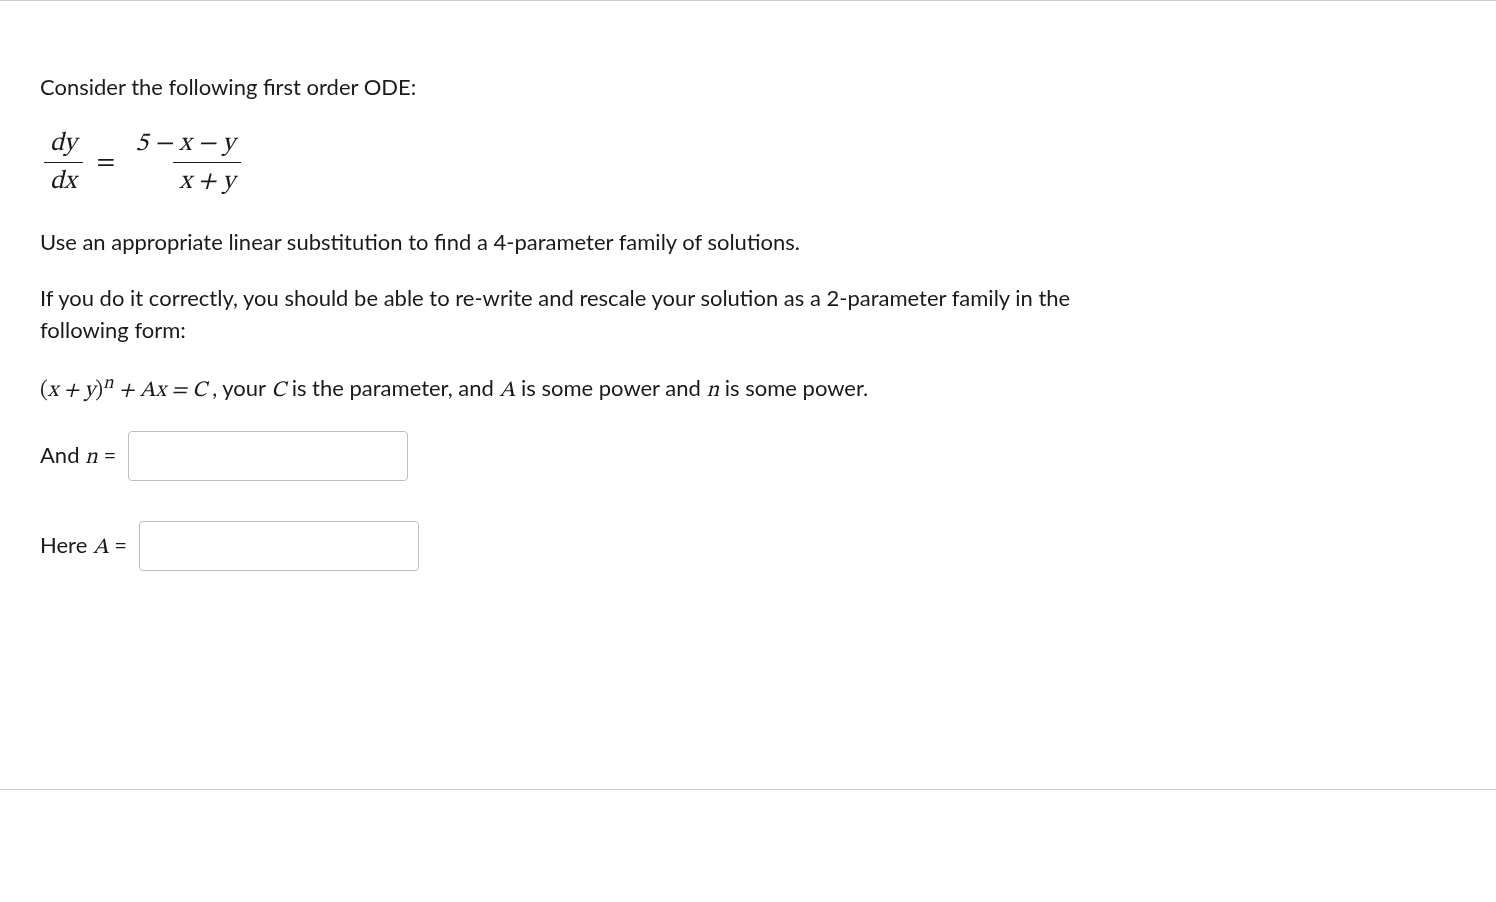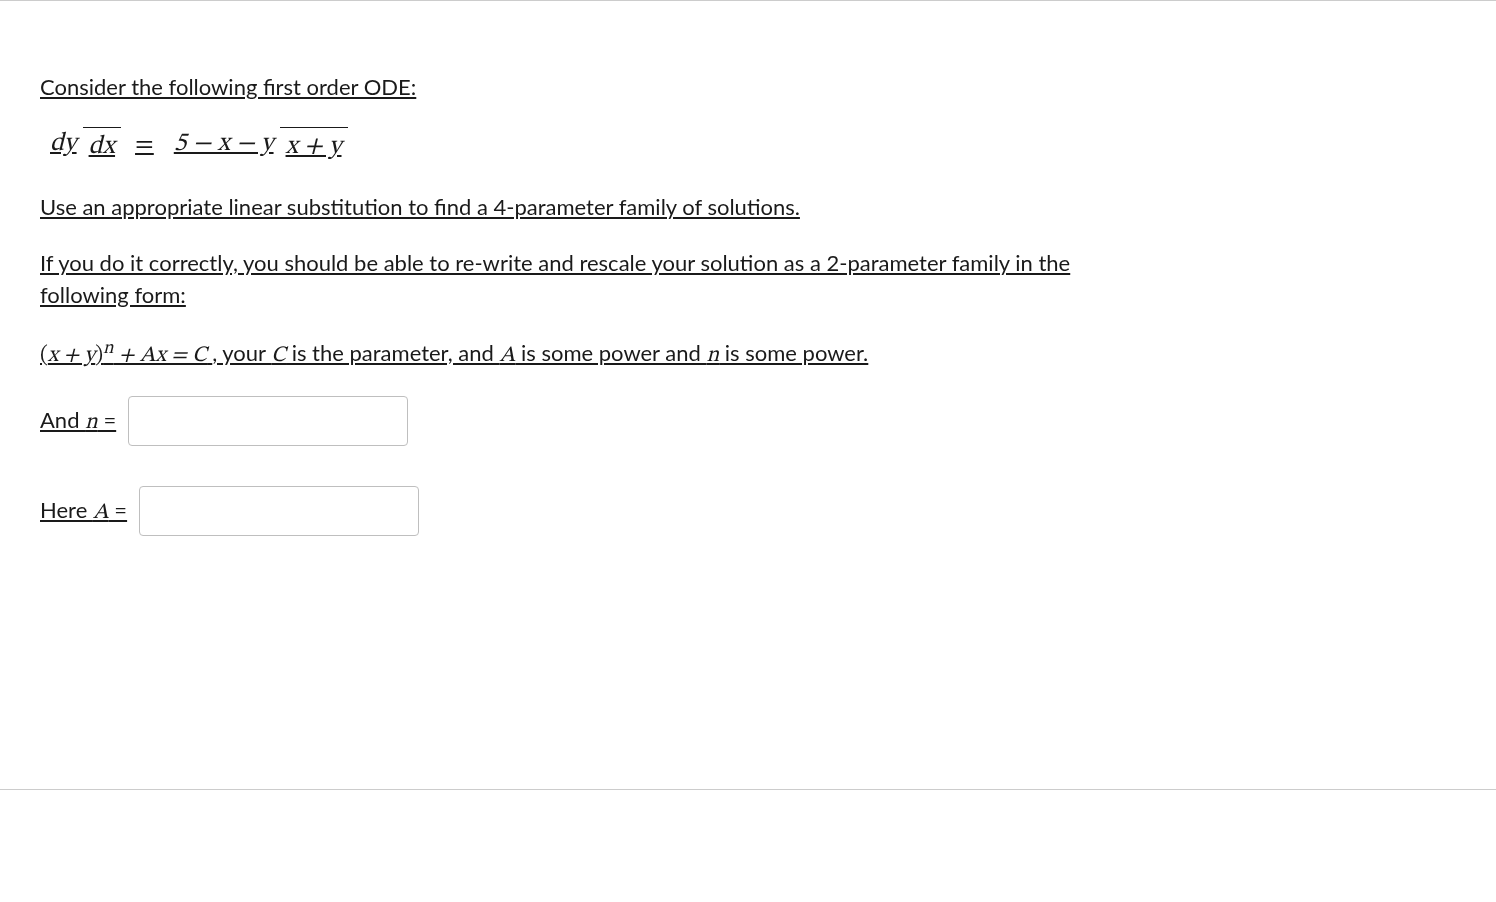--- a/index.html
+++ b/index.html
@@ -14,21 +14,20 @@
     font-size: 22px;
   }
   .page-wrap {
     border-top: 1px solid #ccc;
     border-bottom: 1px solid #ccc;
     padding: 70px 40px 100px 40px;
     min-height: 790px;
   }
   .content {
     max-width: 1120px;
-    text-decoration: underline;
   }
   p {
     margin-bottom: 24px;
     line-height: 1.45;
   }
   .math-italic {
     font-family: "STIX Two Math", "Cambria Math", "Times New Roman", serif;
     font-style: italic;
   }
   .math-upright {
@@ -38,22 +37,22 @@
   }
   .equation {
     display: flex;
     align-items: center;
     margin-bottom: 28px;
     font-family: "STIX Two Math", "Cambria Math", "Times New Roman", serif;
     font-size: 26px;
   }
   .frac {
     display: inline-flex;
-    flex-direction: row;
-    align-items: flex-start;
+    flex-direction: column;
+    align-items: flex-end;
     vertical-align: middle;
     margin: 0 4px;
   }
   .frac .num {
     padding: 0 6px 2px 6px;
   }
   .frac .den {
     border-top: 1.5px solid #1a1a1a;
     padding: 2px 6px 0 6px;
   }

